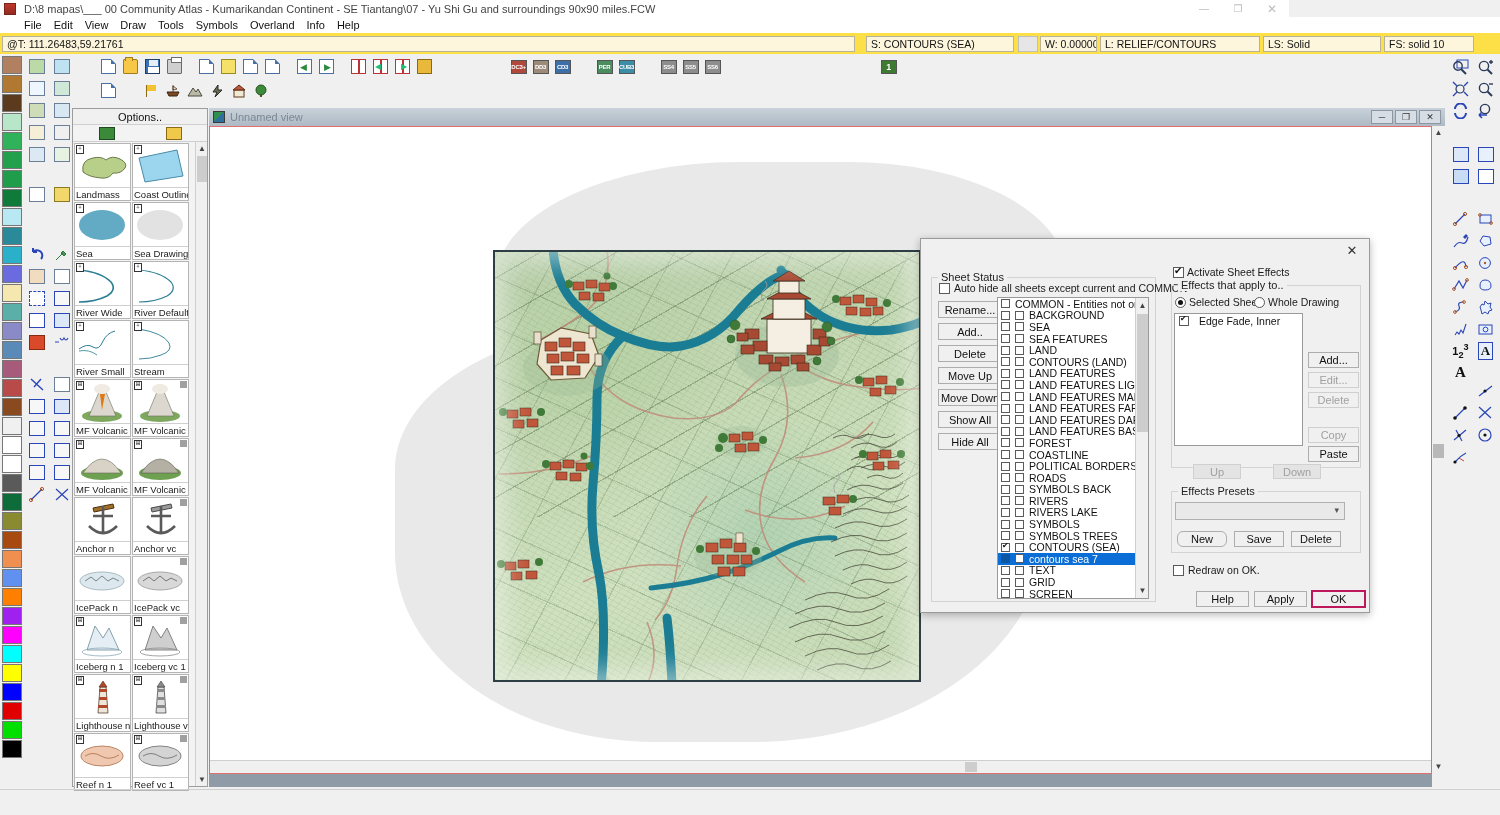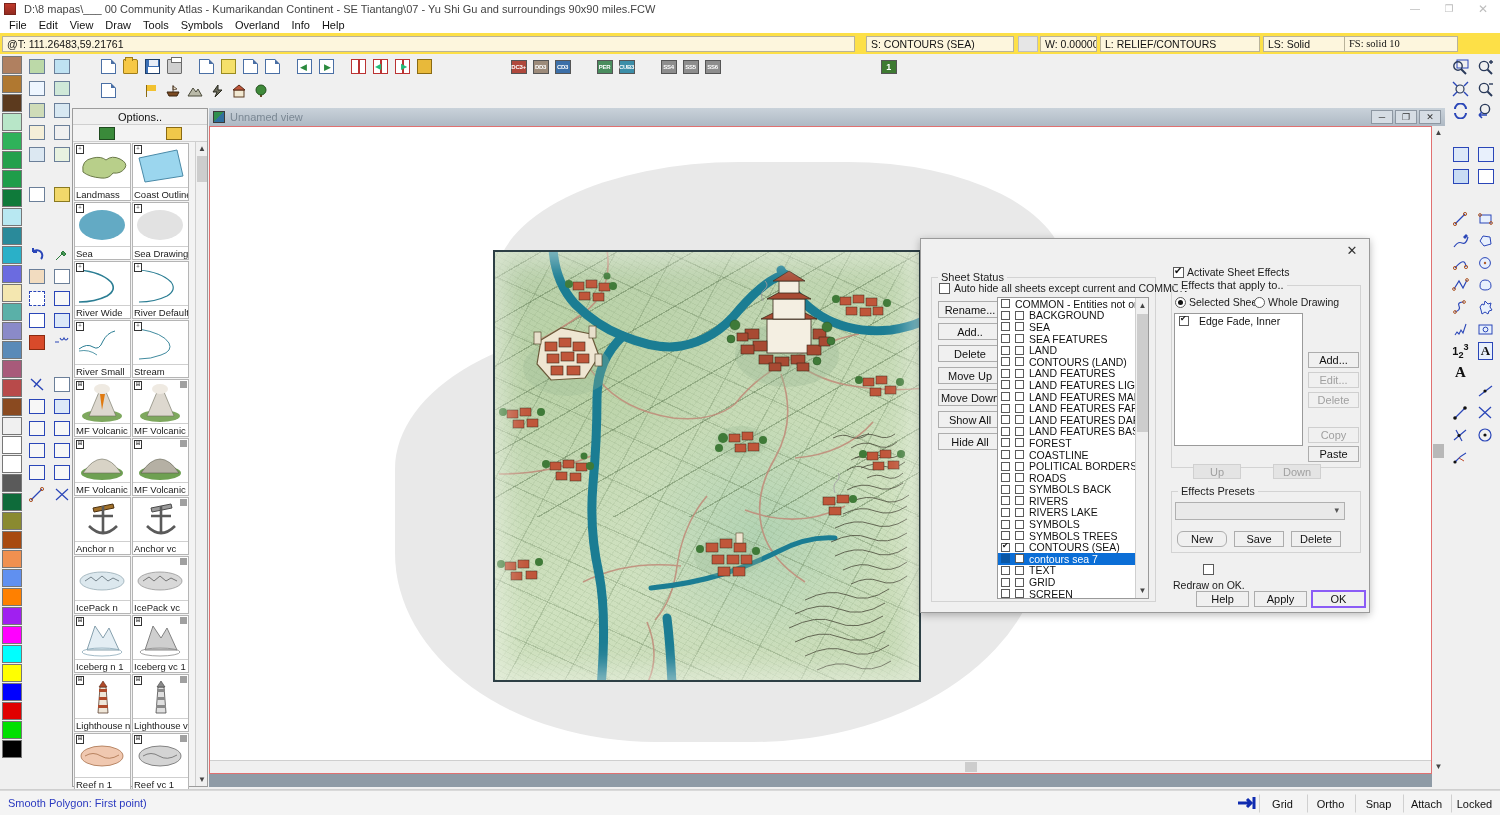--- a/index.html
+++ b/index.html
@@ -8,38 +8,38 @@
     font-family: "Liberation Sans", sans-serif;
     font-size: 11px;
     color: #1a1a1a;
     background: #f0f0f0;
     -webkit-font-smoothing: antialiased;
   }
   .app { position:relative; width:1500px; height:815px; background:#f0f0f0; }
 
   
   .titlebar {
-    position:absolute; left:0; top:0; width:1500px; height:17px;
+    position:absolute; left:0; top:0; width:1289px; height:17px;
     background:#ffffff; display:flex; align-items:center;
   }
   .titlebar .appicon {
     width:12px; height:12px; margin-left:4px; margin-right:8px;
     background:linear-gradient(#c0392b,#922b21);
     border:1px solid #7b241c; flex:0 0 auto;
   }
   .titlebar .ttl { font-size:11px; color:#444; white-space:nowrap; }
   .wbtns { position:absolute; right:0; top:0; height:17px; display:flex; }
   .wbtn { width:34px; height:17px; display:flex; align-items:center; justify-content:center;
           color:#bdbdbd; font-size:10px; }
   .wbtn.close { font-size:12px; }
 
   
   .menubar {
     position:absolute; left:0; top:17px; width:1500px; height:16px;
-    background:#ffffff; display:flex; padding-left:3px;
+    background:#ffffff; display:flex; padding-left:18px;
   }
   .menubar .mi { padding:0 6px; font-size:11px; color:#111; line-height:16px; }
 
   
   .statstrip { position:absolute; left:0; top:33px; width:1500px; height:21px; background:#fde047; }
   .sfield {
     position:absolute; top:3px; height:16px;
     background:#fdf6dd; border:1px solid #b9b39a;
     font-size:10.5px; line-height:14px; padding-left:4px; color:#111;
     white-space:nowrap; overflow:hidden;
@@ -188,21 +188,21 @@
 
   .group { position:absolute; border:1px solid #d3d3d3; }
   .group > .gtitle { position:absolute; left:6px; top:-7px; background:#f0f0f0; padding:0 3px;
                      font-size:11px; color:#222; }
 
   .btn {
     background:#f0f0f0; border:1px solid #adadad; font-size:11px; color:#111;
     display:flex; align-items:center; justify-content:center; text-align:center;
   }
   .btn.disabled { color:#a0a0a0; border-color:#cfcfcf; background:#f0f0f0; }
-  .btn.default { border:2px solid #8b5cf6; }
+  .btn.default { border:2px solid #be185d; }
 
   .cbx { width:11px; height:11px; border:1px solid #5a5a5a; background:#fff;
          display:inline-block; position:relative; vertical-align:-2px; flex:0 0 auto; }
   .cbx.on:after { content:"\2714"; position:absolute; left:0px; top:-3px; font-size:10px; color:#111; }
   .cbx.blue { background:#0b57a4; border-color:#0b57a4; }
 
   .rdo { width:11px; height:11px; border:1px solid #5a5a5a; border-radius:50%; background:#fff;
          display:inline-block; position:relative; vertical-align:-2px; flex:0 0 auto; }
   .rdo.on:after { content:""; position:absolute; left:2px; top:2px; width:5px; height:5px;
                   border-radius:50%; background:#111; }
@@ -260,21 +260,21 @@
     <div class="mi">Help</div>
   </div>
 
   <div class="statstrip">
     <div class="sfield" style="left:2px; width:853px;">@T: 111.26483,59.21761</div>
     <div class="sfield" style="left:866px; width:148px;">S: CONTOURS (SEA)</div>
     <div class="sfield plain" style="left:1018px; width:20px;"></div>
     <div class="sfield" style="left:1040px; width:57px;">W: 0.00000</div>
     <div class="sfield" style="left:1100px; width:160px;">L: RELIEF/CONTOURS</div>
     <div class="sfield" style="left:1263px; width:118px;">LS: Solid</div>
-    <div class="sfield" style="left:1344px; width:114px;font-family:Liberation Serif, serif;">FS: solid 10</div>
+    <div class="sfield" style="left:1384px; width:90px;">FS: solid 10</div>
   </div>
 
   <div class="toolarea">
 
     <div class="tbrow" style="left:98px; top:2px;">
       <div class="tbtn">
           <span class="ic doc"></span>
         </div>
       <div class="tbtn">
           <span class="ic folder"></span>
@@ -1512,41 +1512,25 @@
       <span class="gtitle">Effects Presets</span>
     </div>
     <div class="combo" style="left:254px; top:263px; width:170px;">
       <span style="position:absolute;left:4px;top:2px;font-size:10.5px;color:#111;"></span>
       <span class="carrow">▾</span>
     </div>
     <div class="btn" style="position:absolute;left:256px;top:292px;width:50px;height:16px;border-radius:6px;">New</div>
     <div class="btn" style="position:absolute;left:313px;top:292px;width:50px;height:16px;">Save</div>
     <div class="btn" style="position:absolute;left:370px;top:292px;width:50px;height:16px;">Delete</div>
 
-    <label style="position:absolute; left:252px; top:325px; display:flex; align-items:center; gap:4px; font-size:10.5px;flex-direction:column;">
+    <label style="position:absolute; left:252px; top:325px; display:flex; align-items:center; gap:4px; font-size:10.5px;">
       <span class="cbx"></span>
       <span>Redraw on OK.</span>
     </label>
 
     <div class="btn" style="position:absolute;left:275px;top:352px;width:53px;height:16px;">Help</div>
     <div class="btn" style="position:absolute;left:333px;top:352px;width:53px;height:16px;">Apply</div>
     <div class="btn default" style="position:absolute;left:390px;top:351px;width:55px;height:18px;">OK</div>
   </div>
 
   <div class="botline"></div>
-  <div class="botbar">
-    <div class="botmsg">Smooth Polygon: First point)</div>
-    <div class="botarrow">
-      <svg width="22" height="16" viewBox="0 0 22 16">
-        <path d="M2 8 h13 M11 4 l4 4 l-4 4" fill="none" stroke="#0f2bb0" stroke-width="3"></path>
-        <path d="M18 2 v12" stroke="#0f2bb0" stroke-width="3"></path>
-      </svg>
-    </div>
-    <div class="botbtns">
-      <div class="botbtn sepleft">Grid</div>
-      <div class="botbtn sepleft">Ortho</div>
-      <div class="botbtn sepleft">Snap</div>
-      <div class="botbtn sepleft">Attach</div>
-      <div class="botbtn sepleft">Locked</div>
-    </div>
-  </div>
 
 </div>
 
 </body></html>

